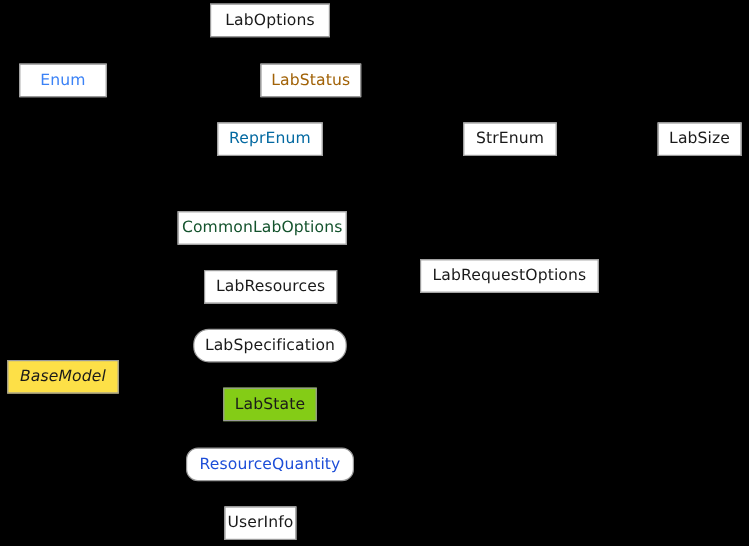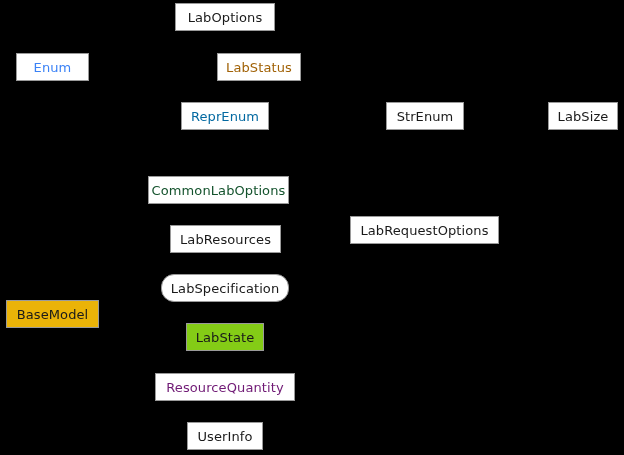--- a/index.html
+++ b/index.html
@@ -87,25 +87,25 @@
     </div>
     <div class="node-box" style="left: 350px; top: 216px; width: 149px; height: 28px; background: rgb(255, 255, 255); border-color: rgb(154, 154, 154); color: rgb(26, 26, 26);">
       <span class="node-label">LabRequestOptions</span>
     </div>
     <div class="node-box" style="left: 170px; top: 225px; width: 111px; height: 28px; background: rgb(255, 255, 255); border-color: rgb(154, 154, 154); color: rgb(26, 26, 26);">
       <span class="node-label">LabResources</span>
     </div>
     <div class="node-box" style="left: 161px; top: 274px; width: 128px; height: 28px; background: rgb(255, 255, 255); border-color: rgb(154, 154, 154); color: rgb(26, 26, 26); border-radius: 13px;">
       <span class="node-label">LabSpecification</span>
     </div>
-    <div class="node-box" style="left: 6px; top: 300px; width: 93px; height: 28px; background: #eab308; border-color: rgb(154, 154, 154); color: rgb(26, 26, 26);">
+    <div class="node-box" style="left: 6px; top: 300px; width: 93px; height: 28px; background: #fde047; border-color: rgb(154, 154, 154); color: rgb(26, 26, 26); font-style: italic;">
       <span class="node-label">BaseModel</span>
     </div>
     <div class="node-box" style="left: 186px; top: 323px; width: 78px; height: 28px; background: #84cc16; border-color: rgb(154, 154, 154); color: rgb(26, 26, 26);">
       <span class="node-label">LabState</span>
     </div>
-    <div class="node-box" style="left: 155px; top: 373px; width: 140px; height: 28px; background: rgb(255, 255, 255); border-color: rgb(154, 154, 154); color: #701a75;">
+    <div class="node-box" style="left: 155px; top: 373px; width: 140px; height: 28px; background: rgb(255, 255, 255); border-color: rgb(154, 154, 154); color: #1d4ed8; border-radius: 10px;">
       <span class="node-label">ResourceQuantity</span>
     </div>
-    <div class="node-box" style="left: 187px; top: 422px; width: 76px; height: 28px; background: rgb(255, 255, 255); border-color: rgb(154, 154, 154); color: rgb(26, 26, 26);">
+    <div class="node-box" style="left: 187px; top: 422px; width: 60px; height: 28px; background: rgb(255, 255, 255); border-color: rgb(154, 154, 154); color: rgb(26, 26, 26);">
       <span class="node-label">UserInfo</span>
     </div>
   </div>
 
 </body></html>

